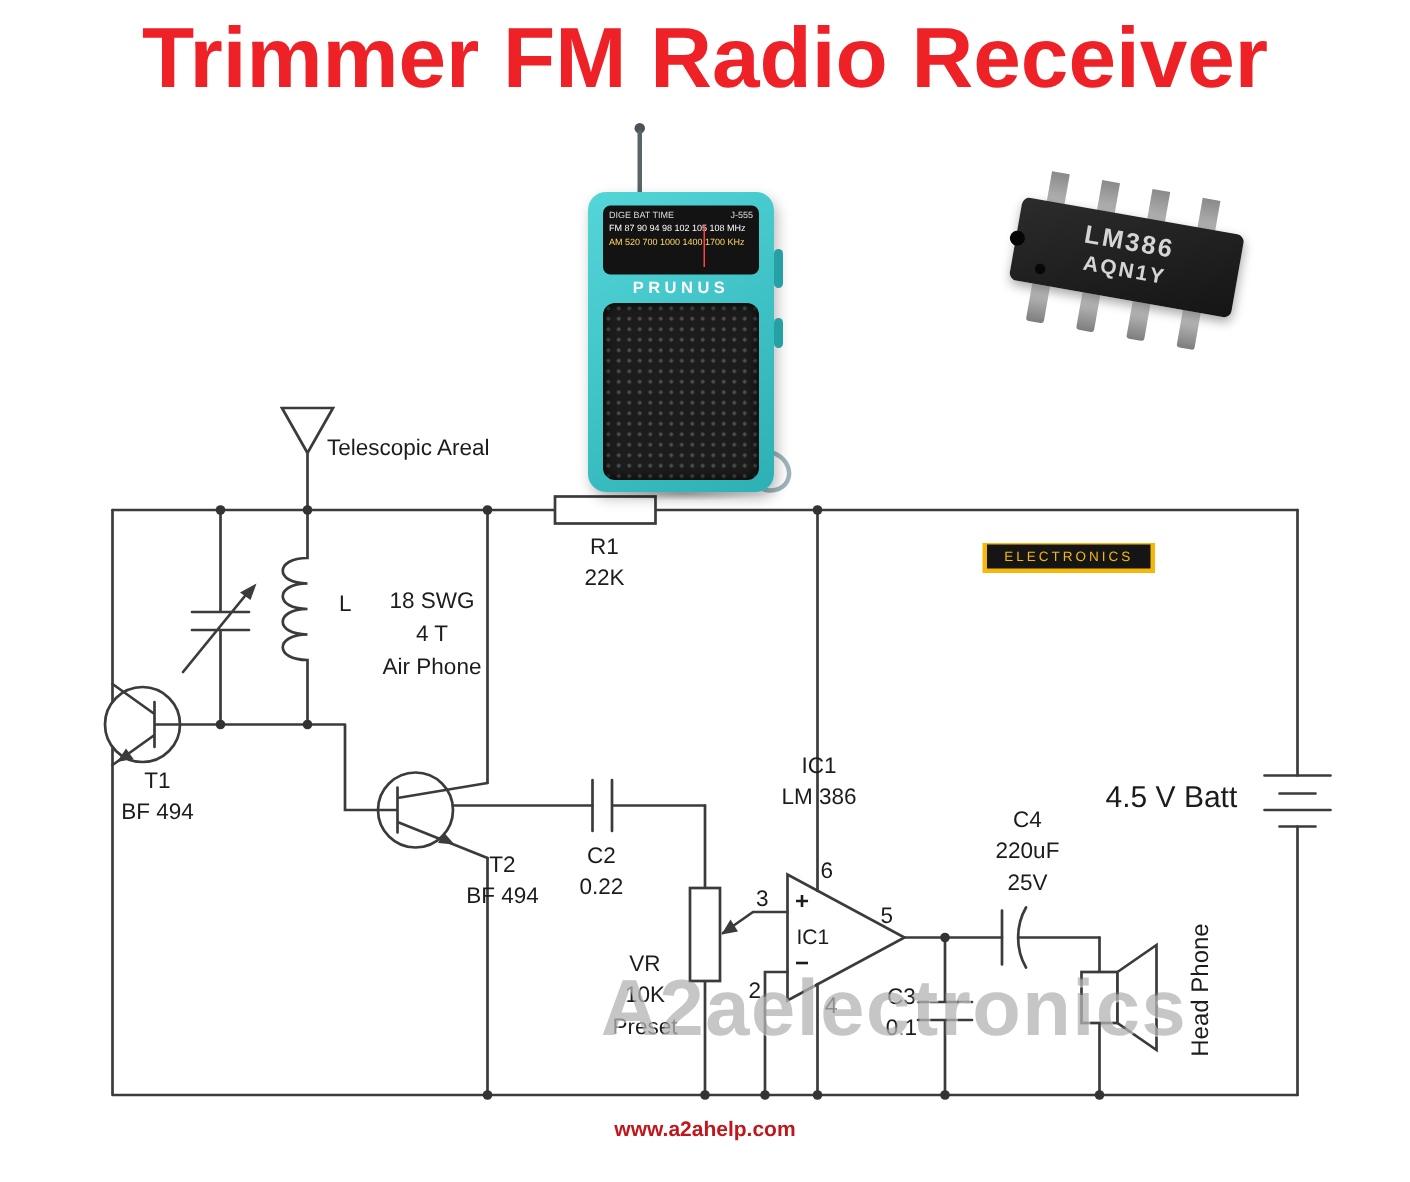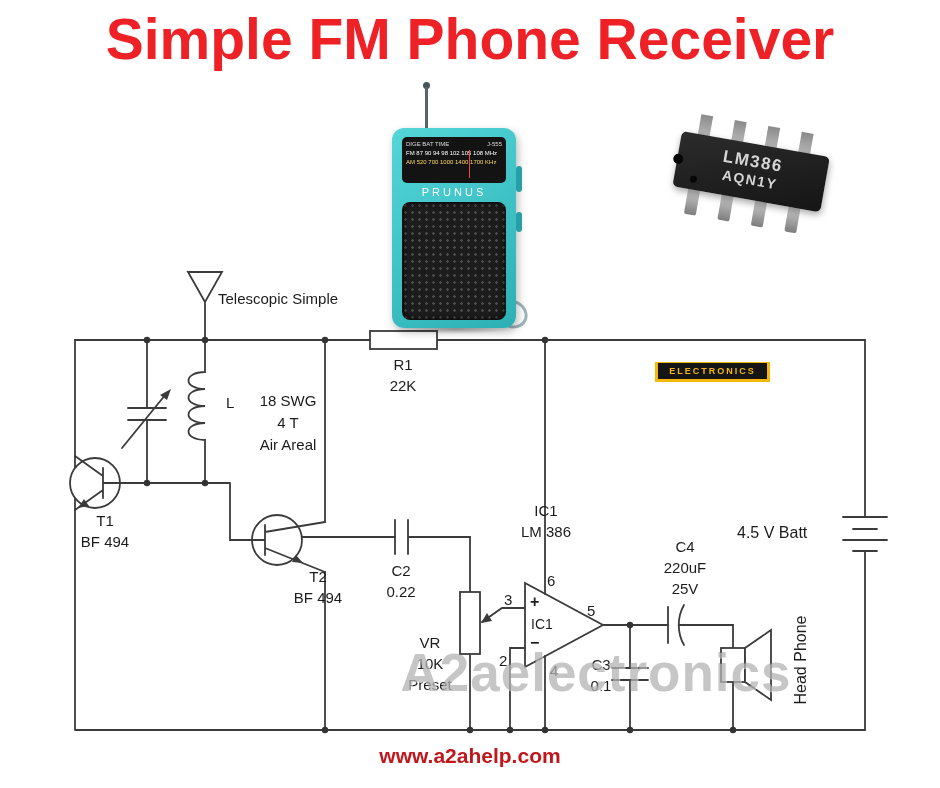--- a/index.html
+++ b/index.html
@@ -14,46 +14,46 @@
 
   .lbl { position:absolute; font-size:15px; line-height:21px; color:#1c1c1c; z-index:4; white-space:nowrap; }
   .lbl.center { text-align:center; }
   .lbl span { display:block; }
 
   .watermark { position:absolute; left:318px; top:642px; width:556px; text-align:center;
                font-size:53px; font-weight:700; letter-spacing:1px; color:rgba(128,128,128,0.45);
                text-shadow:1px 1px 0 rgba(255,255,255,0.55); z-index:6; }
 
   .website { position:absolute; top:744px; left:0; width:100%; text-align:center;
-             font-size:21px; font-weight:700; color:#c0161c; z-index:5; }
+             font-size:14px; font-weight:700; color:#c0161c; z-index:5; }
 
   
   .badge { position:absolute; left:655px; top:362px; width:115px; background:#f5b80a;
            padding:1px 3px 3px; z-index:3; }
   .badge .easy { color:#101010; font-weight:800; font-size:25px; line-height:30px; text-align:center; }
-  .badge .elec { background:#151515; color:#f5b80a; font-size:9px; font-weight:700;
+  .badge .elec { background:#151515; color:#f5b80a; font-size:9px; font-weight:400;
                  letter-spacing:2px; text-align:center; line-height:16px; height:16px; }
 
   
   .radio { position:absolute; left:388px; top:82px; width:145px; height:256px; z-index:3; }
   .radio .antenna { position:absolute; left:37px; top:5px; width:3px; height:46px; background:#5a6468; }
   .radio .antenna-tip { position:absolute; left:35px; top:0; width:7px; height:7px; border-radius:50%; background:#49545a; }
   .radio .lanyard { position:absolute; left:108px; top:218px; width:32px; height:28px;
                     border:3px solid #9fb4ba; border-radius:50%; transform:rotate(28deg); z-index:0; }
   .radio .body { position:absolute; left:4px; top:46px; width:124px; height:200px; z-index:1;
                  background:linear-gradient(145deg,#54d6d9,#2cb0b4); border-radius:12px;
                  box-shadow:2px 4px 9px rgba(0,0,0,0.28); }
   .radio .display { position:absolute; left:10px; top:9px; width:104px; height:46px;
                     background:#131313; border-radius:5px; padding:3px 4px; overflow:hidden; }
   .radio .disp-row1 { display:flex; justify-content:space-between; font-size:6px; color:#ddd; line-height:9px; }
   .radio .scale { font-size:6px; color:#fff; white-space:nowrap; line-height:9px; }
   .radio .scale.am { color:#ffd966; }
   .radio .needle { position:absolute; left:64%; top:13px; width:1px; height:28px; background:#ff4343; }
   .radio .brand { position:absolute; left:0; top:58px; width:100%; text-align:center;
-                  color:#fff; font-weight:400; font-size:11px; letter-spacing:3px; }
+                  color:#fff; font-weight:700; font-size:11px; letter-spacing:3px; }
   .radio .speaker { position:absolute; left:10px; top:74px; width:104px; height:118px; border-radius:8px;
                     background-color:#1c1c1c;
                     background-image:radial-gradient(circle,#4d4d4d 1.1px, rgba(0,0,0,0) 1.5px);
                     background-size:7px 7px; box-shadow:inset 0 0 7px #000; }
   .radio .btn1 { position:absolute; left:124px; top:38px; width:6px; height:26px; background:#26a0a4; border-radius:3px; }
   .radio .btn2 { position:absolute; left:124px; top:84px; width:6px; height:20px; background:#26a0a4; border-radius:3px; }
   .radio .shadow { position:absolute; left:8px; top:242px; width:118px; height:10px;
                    background:radial-gradient(ellipse at center, rgba(0,0,0,0.28), rgba(0,0,0,0) 70%); }
 
   
@@ -69,21 +69,21 @@
   .chip .bodyc .l1 { font-size:17px; line-height:20px; }
   .chip .bodyc .l2 { font-size:14px; line-height:17px; }
   .chip .notch { position:absolute; left:-4px; top:23px; width:10px; height:10px; border-radius:50%; background:#060606; }
   .chip .dot { position:absolute; left:16px; bottom:7px; width:7px; height:7px; border-radius:50%; background:#070707; }
 </style>
 </head>
 <body>
 
 <div class="page">
 
-  <div class="title">Simple FM Phone Receiver</div>
+  <div class="title">Trimmer FM Radio Receiver</div>
 
   <div class="radio">
     <div class="antenna-tip"></div>
     <div class="antenna"></div>
     <div class="lanyard"></div>
     <div class="shadow"></div>
     <div class="body">
       <div class="display">
         <div class="disp-row1">
           <span>DIGE BAT TIME</span>
@@ -190,37 +190,37 @@
           <circle cx="325" cy="730" r="3.2"></circle>
         <circle cx="470" cy="730" r="3.2"></circle>
           <circle cx="510" cy="730" r="3.2"></circle>
         <circle cx="545" cy="730" r="3.2"></circle>
           <circle cx="630" cy="730" r="3.2"></circle>
         <circle cx="733" cy="730" r="3.2"></circle>
       </g>
     </g>
   </svg>
 
-  <div class="lbl" style="left:218px;top:288px">Telescopic Simple</div>
+  <div class="lbl" style="left:218px;top:288px">Telescopic Areal</div>
 
 
   <div class="lbl" style="left:226px;top:392px">L</div>
 
   <div class="lbl center" style="left:248px;top:390px;width:80px;line-height:22px">
     <span>18 SWG</span>
     <span>4 T</span>
-    <span>Air Areal</span>
+    <span>Air Phone</span>
   </div>
 
   <div class="lbl center" style="left:70px;top:510px;width:70px">
     <span>T1</span>
     <span>BF 494</span>
   </div>
 
-  <div class="lbl center" style="left:285px;top:566px;width:66px">
+  <div class="lbl center" style="left:302px;top:566px;width:66px">
     <span>T2</span>
     <span>BF 494</span>
   </div>
 
   <div class="lbl center" style="left:372px;top:354px;width:62px">
     <span>R1</span>
     <span>22K</span>
   </div>
 
   <div class="lbl center" style="left:372px;top:560px;width:58px">
@@ -253,21 +253,21 @@
     <span>C3</span>
     <span>0.1</span>
   </div>
 
   <div class="lbl center" style="left:654px;top:536px;width:62px">
     <span>C4</span>
     <span>220uF</span>
     <span>25V</span>
   </div>
 
-  <div class="lbl" style="left:737px;top:522px;font-size:16px">4.5 V Batt</div>
+  <div class="lbl" style="left:737px;top:522px;font-size:20px">4.5 V Batt</div>
 
   <div class="lbl center" style="left:740px;top:650px;width:120px;height:20px;transform:rotate(-90deg);font-size:16px">Head Phone</div>
 
   <div class="badge">
     <div class="elec">ELECTRONICS</div>
   </div>
 
   <div class="watermark">A2aelectronics</div>
 
   <div class="website">www.a2ahelp.com</div>

